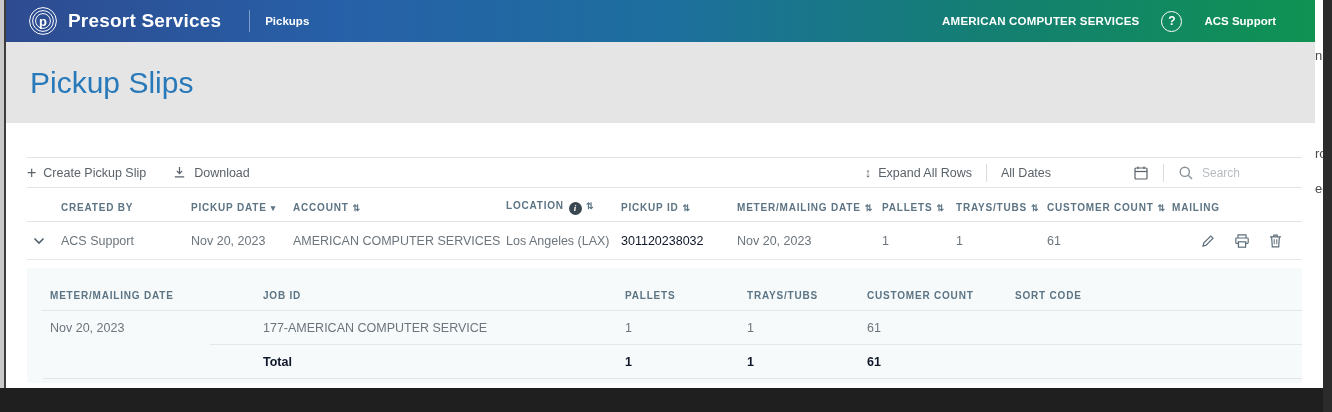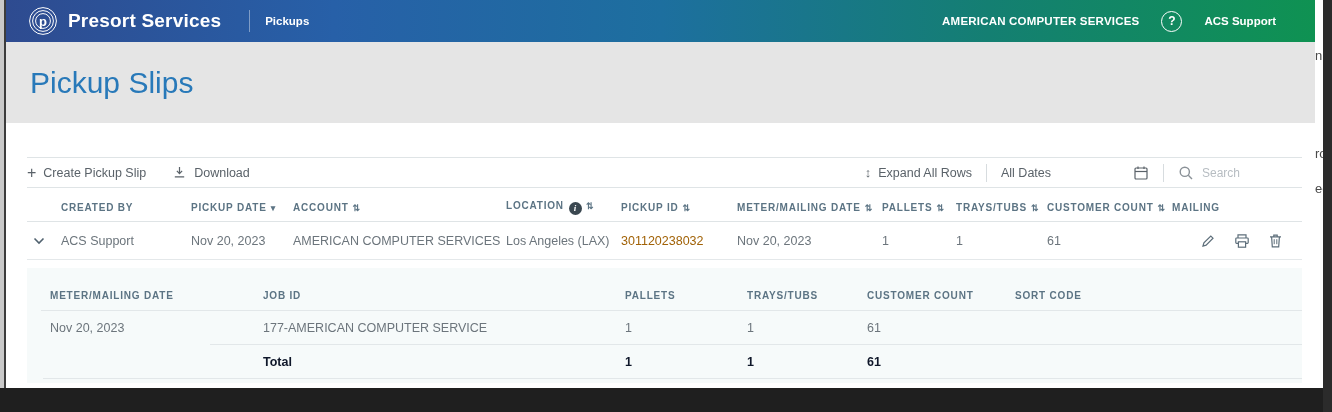--- a/index.html
+++ b/index.html
@@ -53,21 +53,21 @@
   .thead { display:flex; align-items:center; margin:6px 14px 0 21px; height:28px; border-bottom:1px solid #dfe4e6; }
   .th { font-size:10px; font-weight:bold; color:#5c7484; letter-spacing:0.8px; white-space:nowrap; }
   .sort-glyph { font-size:9px; color:#5c7484; margin-left:4px; }
   .sort-desc { font-size:9px; color:#5c7484; margin-left:4px; }
   .info-badge { display:inline-block; width:13px; height:13px; background:#3a4750; border-radius:50%; color:#ffffff;
     font-size:9px; font-style:italic; font-family:"Liberation Serif", serif; text-align:center; line-height:13px;
     vertical-align:-2px; margin-left:5px; }
   .trow { display:flex; align-items:center; margin:0 14px 0 21px; height:38px; border-bottom:1px solid #e4e8ea;
     font-size:12.5px; color:#6c757c; }
   .cell { white-space:nowrap; overflow:hidden; }
-  .link { color:#a16207; cursor:pointer; text-decoration:none;margin-top:18px; }
+  .link { color:#0f172a; cursor:pointer; text-decoration:none;margin-top:18px; }
   .chev-btn { cursor:pointer; display:flex; align-items:center; }
 
   .col-chev{width:34px}.col-created{width:130px}.col-pdate{width:102px}.col-account{width:213px}
   .col-location{width:115px}.col-pid{width:116px}.col-mdate{width:145px}.col-pallets{width:74px}
   .col-trays{width:91px}.col-ccount{width:125px}.col-actions{flex:1}
 
   .actions-cell { display:flex; align-items:center; gap:18px; padding-left:28px; }
   .icon-btn { cursor:pointer; display:flex; align-items:center; }
 
   

